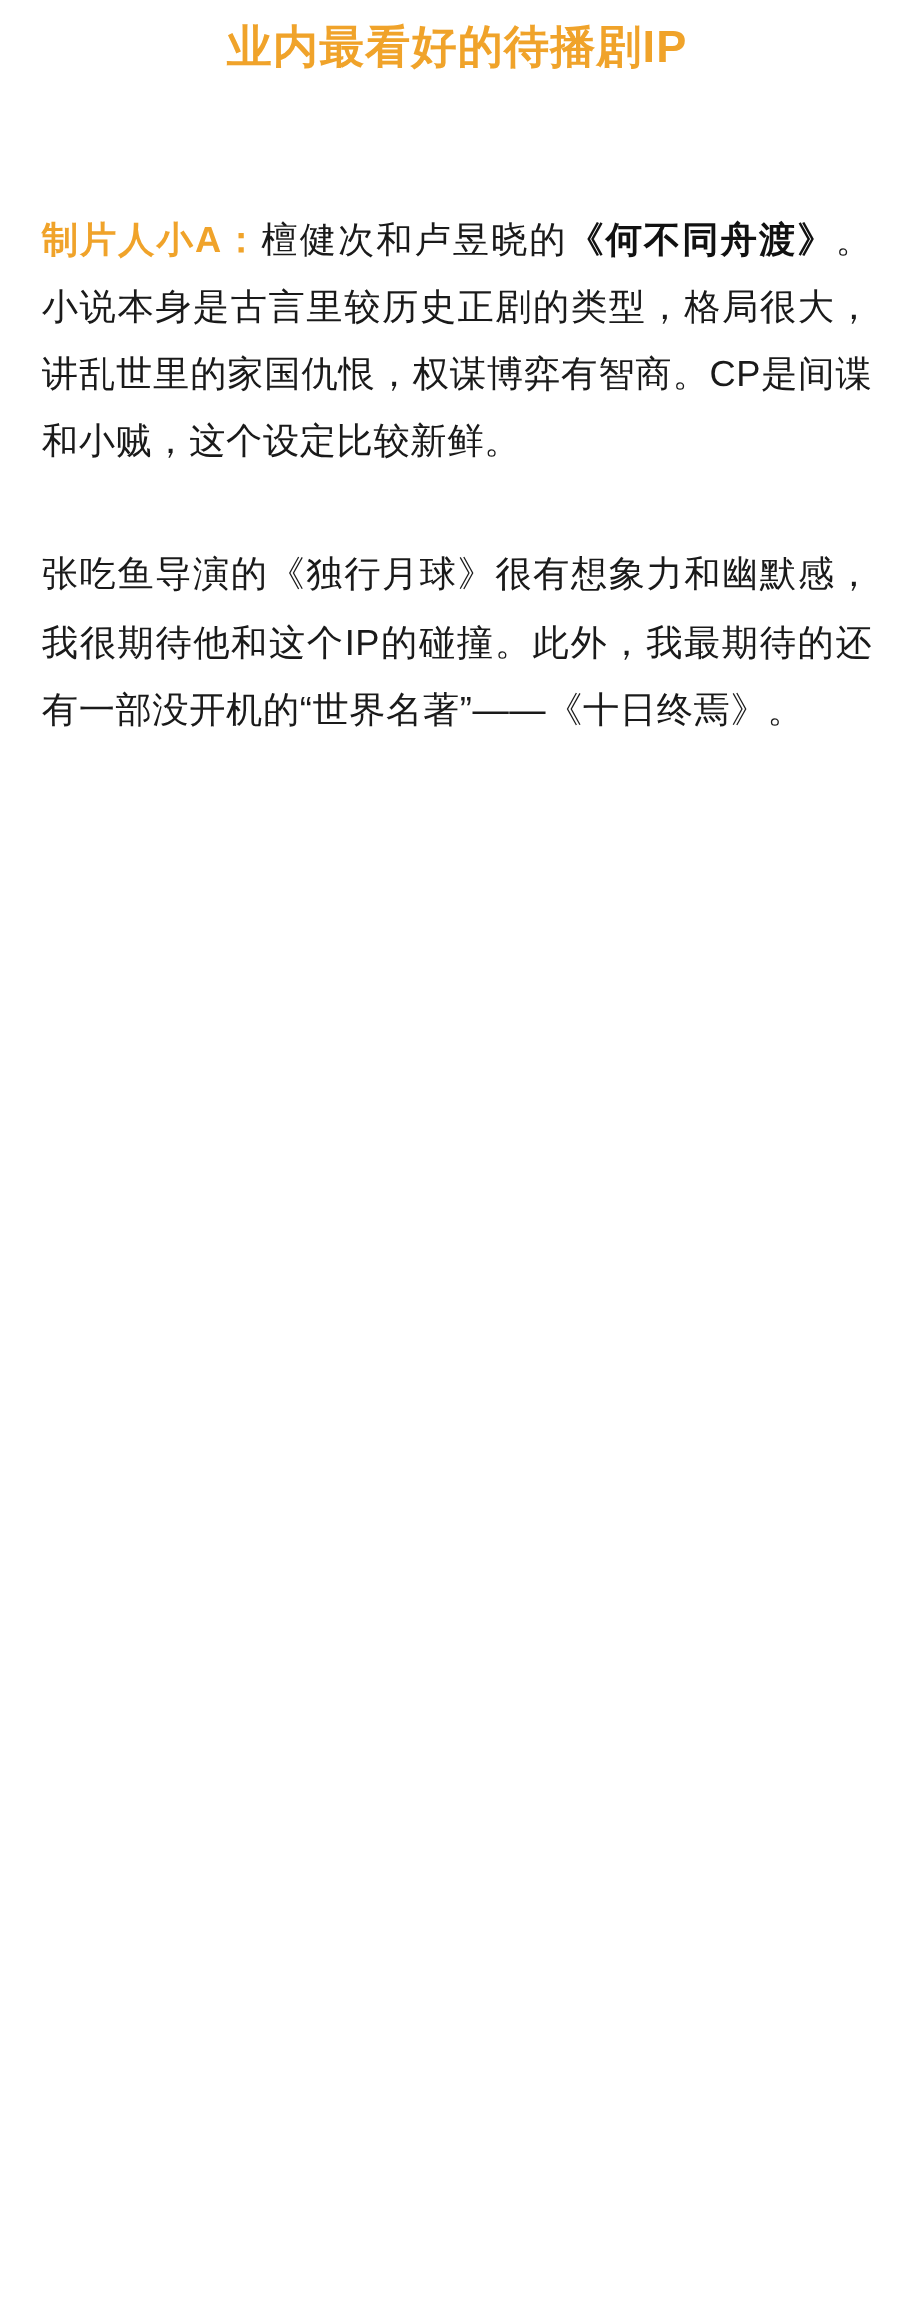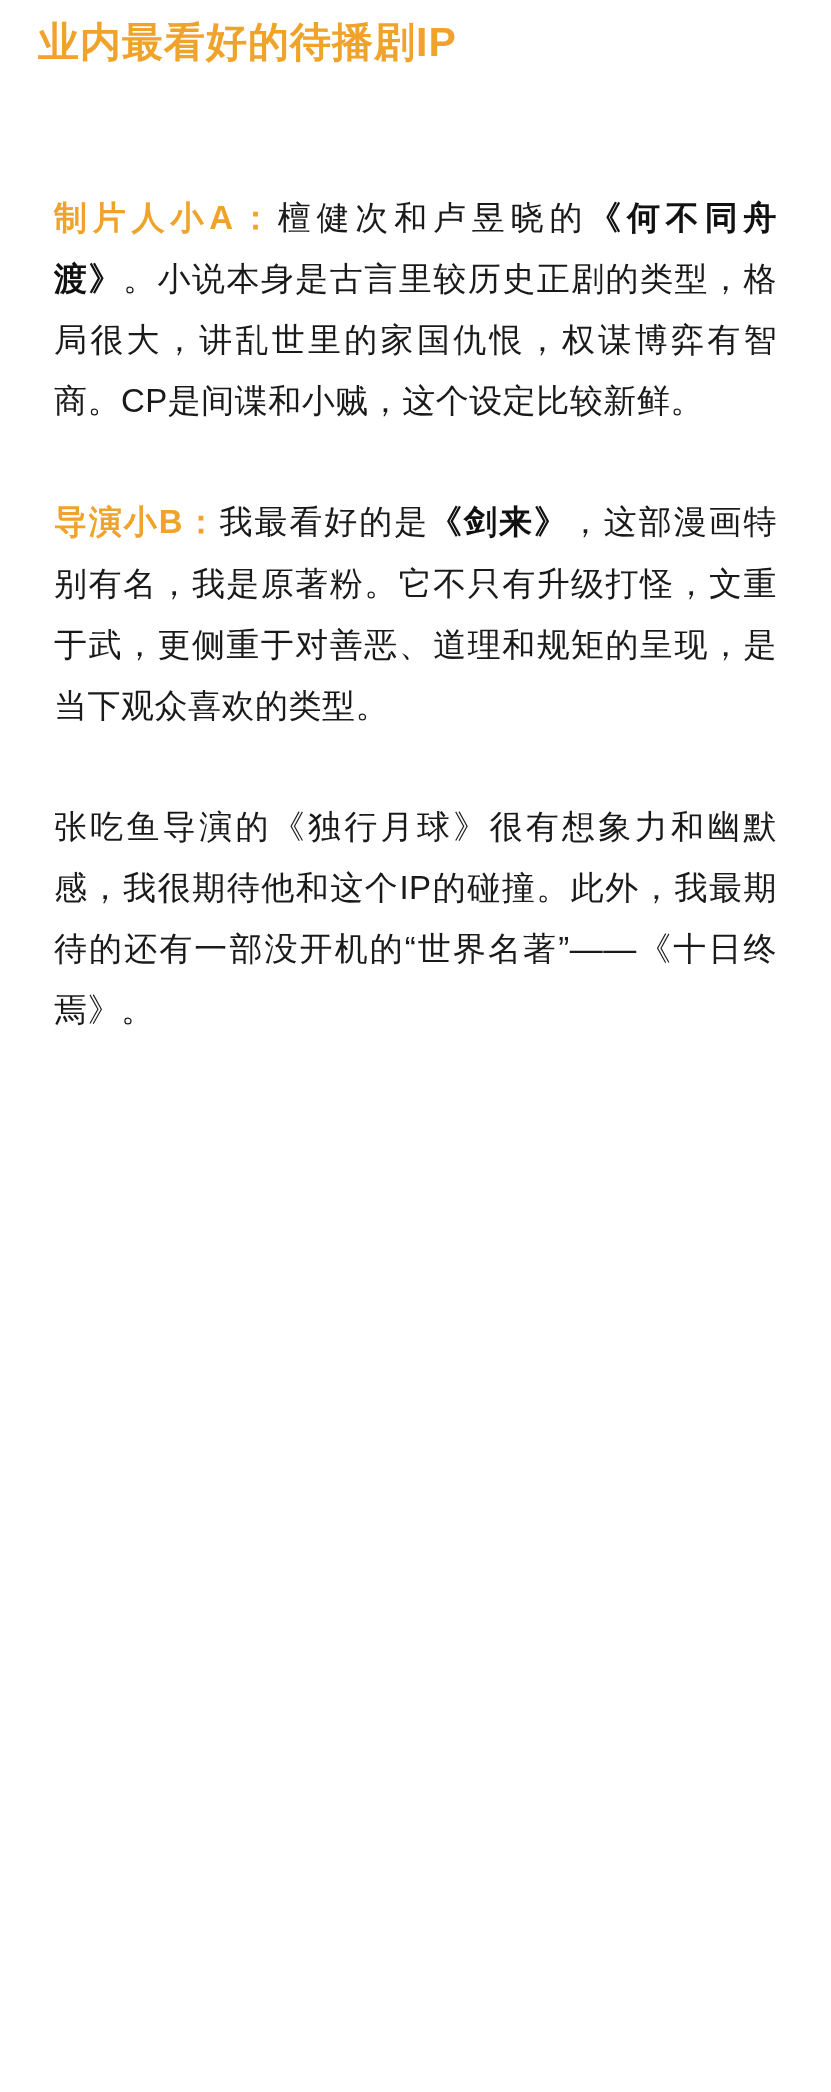--- a/index.html
+++ b/index.html
@@ -14,34 +14,35 @@
     color: #1a1a1a;
   }
   .page {
     width: 831px;
     min-height: 2092px;
     box-sizing: border-box;
     padding: 0 38px;
     background: #ffffff;
   }
   .doc-title {
+    text-align: center;
     color: #f0a32a;
     font-weight: bold;
     font-size: 41px;
     letter-spacing: 1px;
     line-height: 1.3;
     padding-top: 16px;
     padding-bottom: 10px;
     white-space: nowrap;
   }
   .para {
     font-size: 33px;
     line-height: 1.85;
     letter-spacing: 0.5px;
-    margin: 16px;
+    margin: 0;
     padding: 0;
     text-align: justify;
     text-justify: inter-ideograph;
   }
   .block {
     margin-top: 62px;
   }
   .block.tight {
     margin-top: 60px;
   }
@@ -61,17 +62,16 @@
 <body>
 
 <div class="page">
 
   <div class="doc-title">业内最看好的待播剧IP</div>
 
   <div class="spacer-top"></div>
 
   <div id="body-blocks">
       <p class="para block"><span class="speaker">制片人小A：</span><span>檀健次和卢昱晓的</span><span class="work">《何不同舟渡》</span><span>。小说本身是古言里较历史正剧的类型，格局很大，讲乱世里的家国仇恨，权谋博弈有智商。CP是间谍和小贼，这个设定比较新鲜。</span></p>
-      <p class="para block tight"><span class="speaker">导演小B：</span><span>我最看好的是</span><span class="work">《剑来》</span><span>，这部漫画特别有名，我是原著粉。它不只有升级打怪，文重于武，更侧重于对善恶、道理和规矩的呈现，是当下观众喜欢的类型。</span></p>
       <p class="para block tight"><span>张吃鱼导演的《独行月球》很有想象力和幽默感，我很期待他和这个IP的碰撞。此外，我最期待的还有一部没开机的“世界名著”——《十日终焉》。</span></p>
     </div>
 
 </div>
 
 </body></html>

